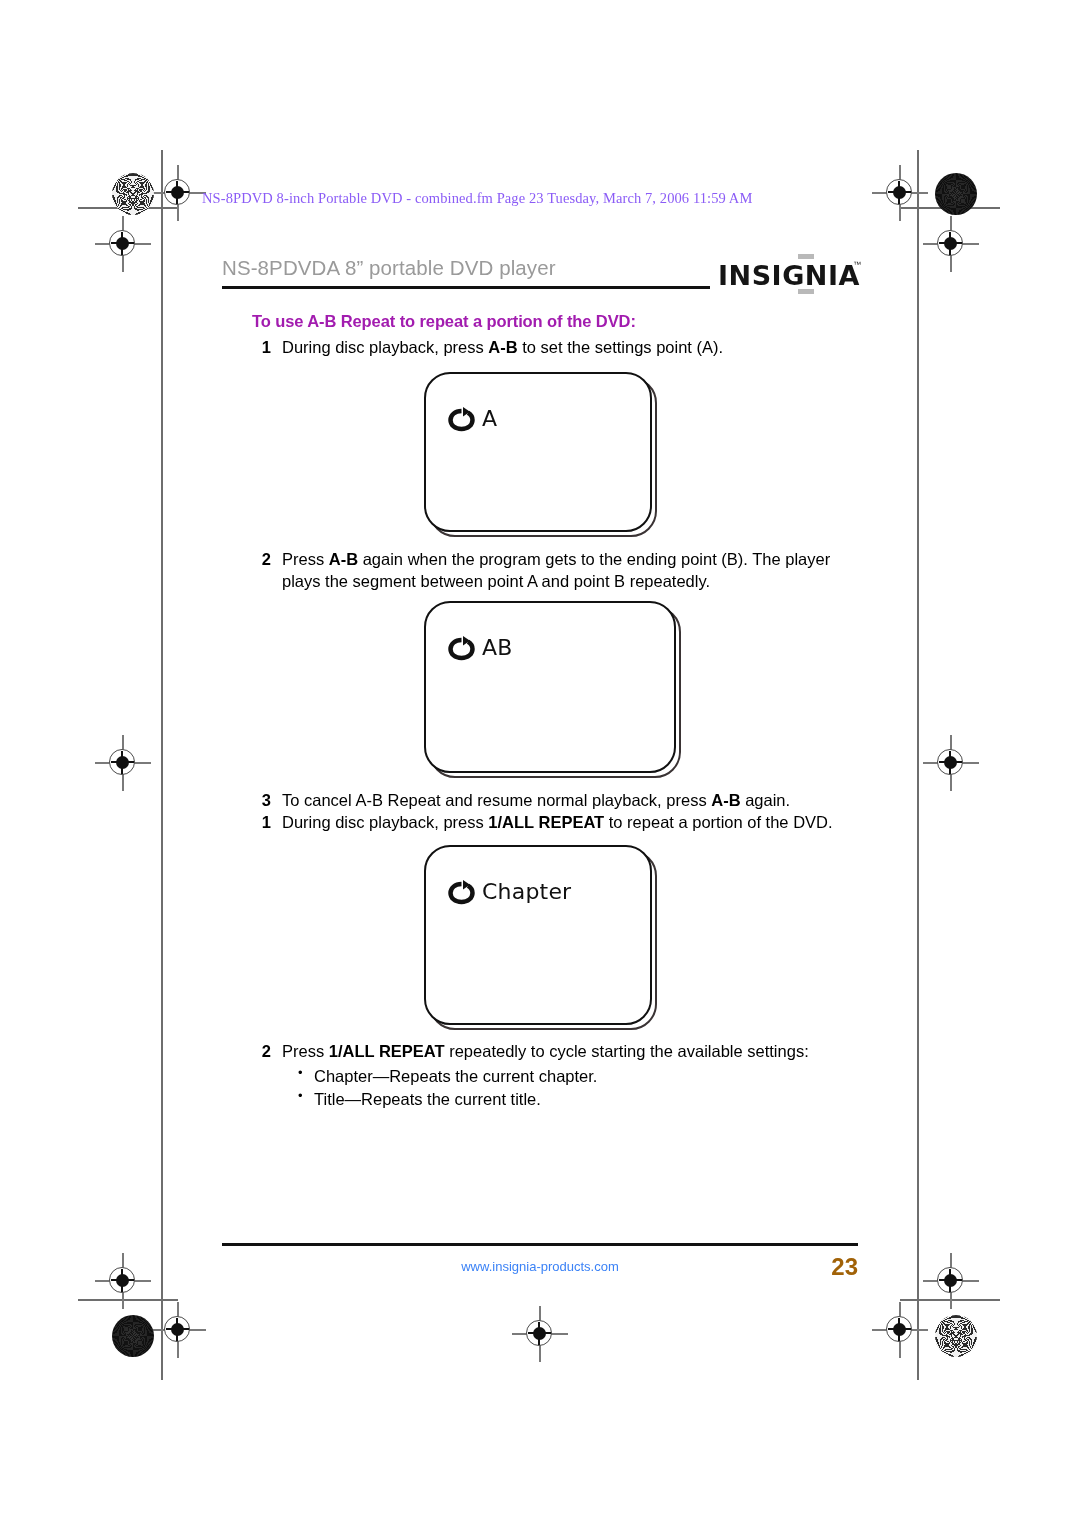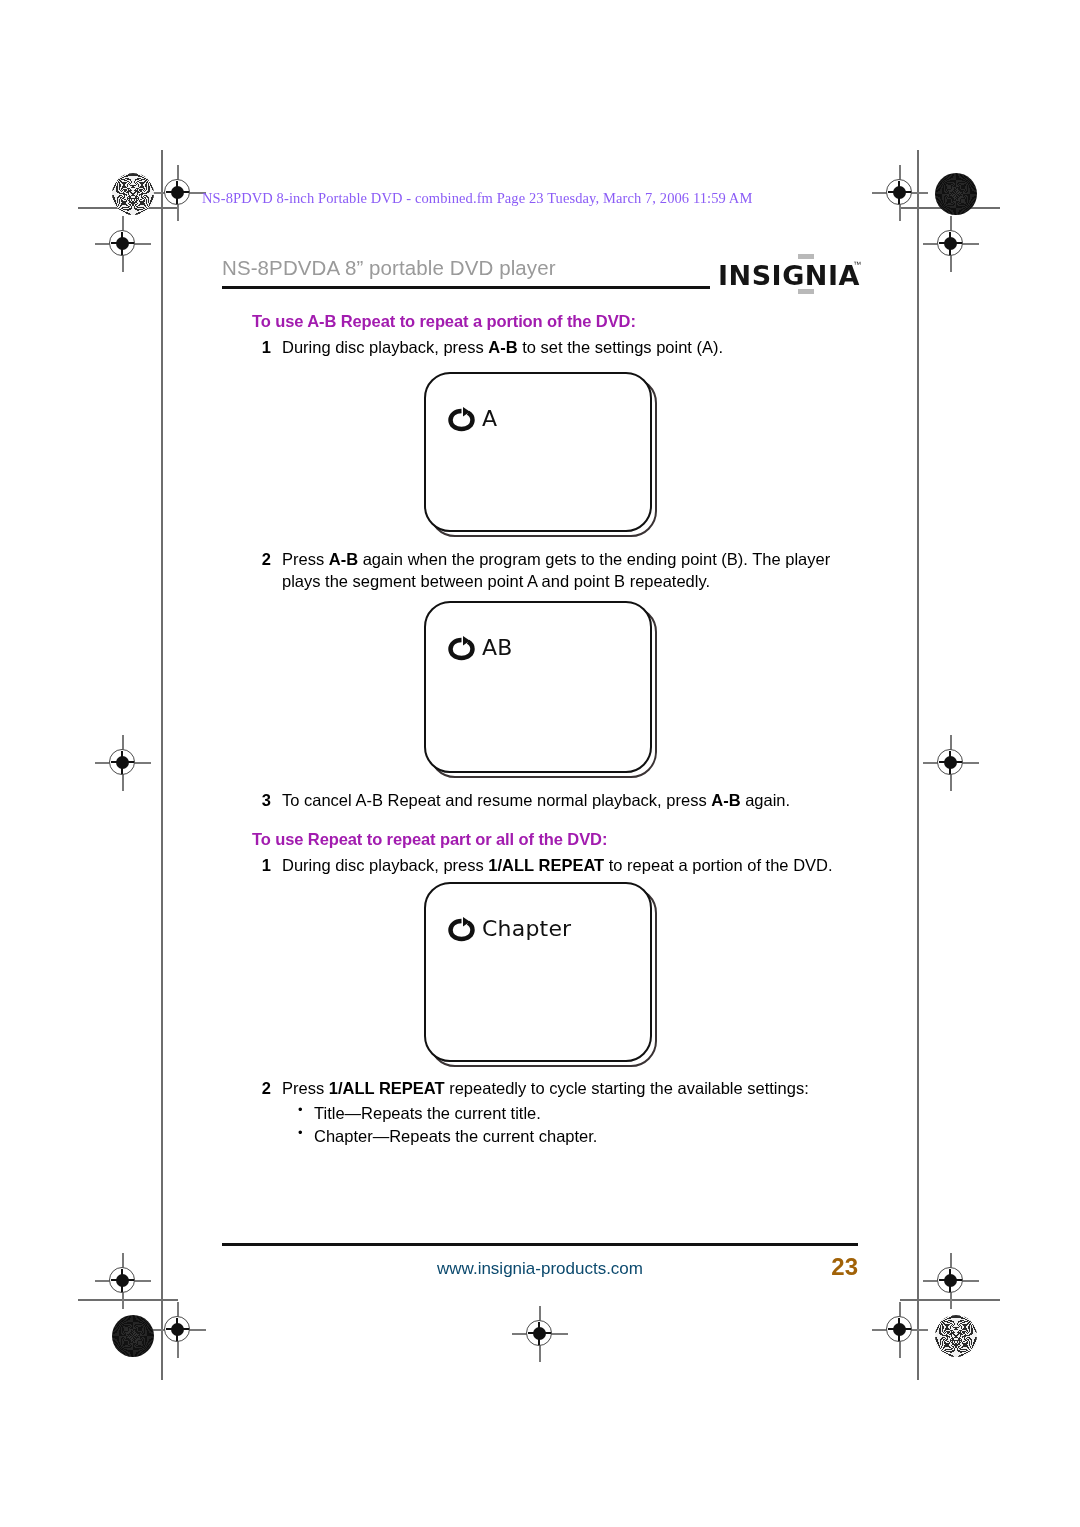--- a/index.html
+++ b/index.html
@@ -250,22 +250,22 @@
     left: 0; top: 0;
     width: 100%;
     height: 3px;
     background: #111;
   }
   .footer .url {
     position: absolute;
     left: 0; right: 0;
     top: 16px;
     text-align: center;
-    font-size: 17px;
-    color: #0c4a6e;
+    font-size: 13px;
+    color: #3b82f6;
   }
   .footer .pageno {
     position: absolute;
     right: 0;
     top: 10px;
     font-size: 24px;
     font-weight: bold;
     color: #a16207;
   }
 </style>
@@ -388,66 +388,65 @@
         <span class="osd-label">A</span>
       </div>
     </div>
   </div>
 
   <div class="step" style="margin-top:17px;">
     <span class="num">2</span>
     <span class="txt"><span>Press </span><b>A-B</b><span> again when the program gets to the ending point (B). The player plays the segment between point A and point B repeatedly.</span></span>
   </div>
 
-  <div class="screen-wrap tall" style="margin-top:8px;">
+  <div class="screen-wrap tall" style="margin-top:8px;padding-left:24px;">
     <div class="screen-shadow"></div>
     <div class="screen">
       <div class="osd">
         <svg class="repeat-icon" viewBox="0 0 54 50">
           <path d="M27 8 C14 8 5 16 5 26 C5 36 14 44 27 44 C40 44 49 36 49 26 C49 20 45.5 14.8 40 11.6" fill="none" stroke="#111" stroke-width="9" stroke-linecap="butt"></path>
           <path d="M30 0 L30 19 L44 9.5 Z" fill="#111"></path>
         </svg>
         <span class="osd-label">AB</span>
       </div>
     </div>
   </div>
 
   <div class="step" style="margin-top:17px;">
     <span class="num">3</span>
     <span class="txt"><span>To cancel A-B Repeat and resume normal playback, press </span><b>A-B</b><span> again.</span></span>
   </div>
 
-  <h3 class="subhead second">To use Repeat to repeat part or all of the DVD:</h3>
 
   <div class="step">
     <span class="num">1</span>
     <span class="txt"><span>During disc playback, press </span><b>1/ALL REPEAT</b><span> to repeat a portion of the DVD.</span></span>
   </div>
 
-  <div class="screen-wrap tallest" style="margin-top:5px;border-radius:14px;">
+  <div class="screen-wrap tallest" style="margin-top:11px;border-radius:14px;">
     <div class="screen-shadow"></div>
     <div class="screen">
       <div class="osd">
         <svg class="repeat-icon" viewBox="0 0 54 50">
           <path d="M27 8 C14 8 5 16 5 26 C5 36 14 44 27 44 C40 44 49 36 49 26 C49 20 45.5 14.8 40 11.6" fill="none" stroke="#111" stroke-width="9" stroke-linecap="butt"></path>
           <path d="M30 0 L30 19 L44 9.5 Z" fill="#111"></path>
         </svg>
         <span class="osd-label">Chapter</span>
       </div>
     </div>
   </div>
 
   <div class="step" style="margin-top:16px;">
     <span class="num">2</span>
     <span class="txt"><span>Press </span><b>1/ALL REPEAT</b><span> repeatedly to cycle starting the available settings:</span></span>
   </div>
 
   <ul class="bullets">
+    <li>Chapter—Repeats the current chapter.</li>
     <li>Title—Repeats the current title.</li>
-    <li>Chapter—Repeats the current chapter.</li>
   </ul>
 
 </div>
 
 <div class="footer">
   <div class="rule"></div>
   <div class="url">www.insignia-products.com</div>
   <div class="pageno">23</div>
 </div>
 

